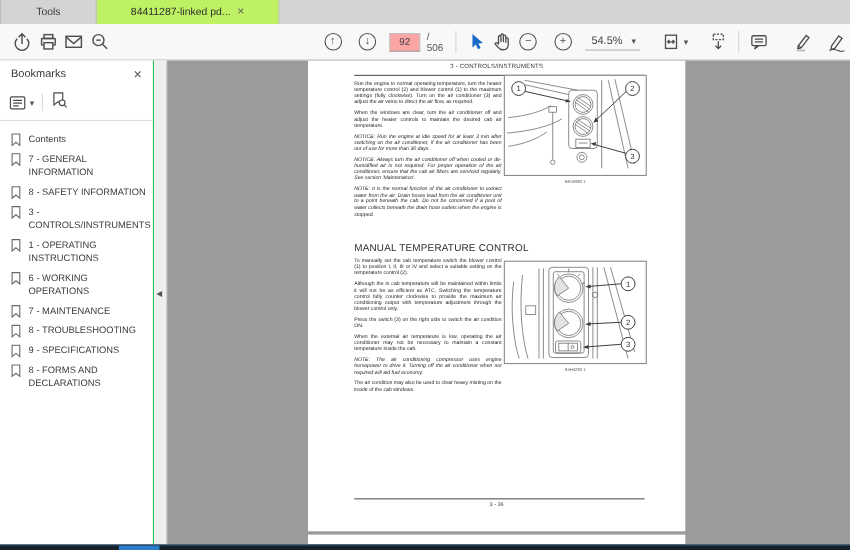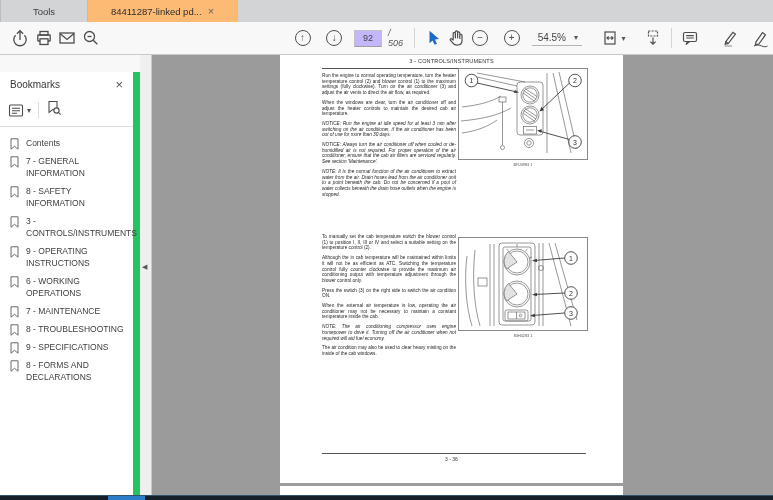--- a/index.html
+++ b/index.html
@@ -7,43 +7,43 @@
   body { font-family:"Liberation Sans", sans-serif; }
   #app { position:relative; width:773px; height:500px; overflow:hidden; background:#f8f8f8; }
 
   
   .tabbar { position:absolute; left:0; top:0; width:773px; height:22px; background:#d3d4d6; display:flex; align-items:stretch; }
   .tab { display:flex; align-items:center; justify-content:center; gap:6px; font-size:9.5px; color:#3c3c3c;
          border-right:1px solid #bdbdbd; padding:0 16px; cursor:default; }
   .tab:first-child { border-left:1px solid #bdbdbd; }
   .tab.tools { width:88px; }
   .tab.doc1 { width:128px; }
-  .tab.active { width:150px; background:#fdba74; border-right:1px solid #c4c4c4; color:#2e2e2e; }
+  .tab.active { width:166px; background:#bef264; border-right:1px solid #c4c4c4; color:#2e2e2e; }
   .tab .x { font-size:11px; color:#666; line-height:10px; }
 
   
   .toolbar { position:absolute; left:0; top:22px; width:773px; height:33px; background:#f8f8f8;
              border-bottom:1px solid #c9c9c9; display:flex; align-items:center; }
   .tb-ico { width:24px; height:22px; display:flex; align-items:center; justify-content:center; }
   .tb-ico svg { display:block; }
   .tb-sep { width:1px; height:20px; background:#d4d4d4; margin:0 6px; }
   .circle-btn { width:16px; height:16px; border:1.2px solid #4f4f4f; border-radius:50%;
                 display:flex; align-items:center; justify-content:center; font-size:10px; color:#4f4f4f; line-height:1; }
-  .pagebox { width:28px; height:17px; border:1px solid #c2c2c2; border-bottom:1px solid #9e9e9e; background:#c4b5fd;
+  .pagebox { width:28px; height:17px; border:1px solid #c2c2c2; border-bottom:1px solid #9e9e9e; background:#fca5a5;
              font-size:9px; color:#444; text-align:center; font-family:"Liberation Sans",sans-serif; }
-  .pagetotal { font-size:9px; color:#555; margin-left:6px;font-style:italic; }
+  .pagetotal { font-size:9px; color:#555; margin-left:6px; }
   .zoombox { display:flex; align-items:center; gap:8px; border-bottom:1px solid #b5b5b5; padding:1px 4px 2px 6px; margin-left:8px; }
   .zoombox .zv { font-size:10px; color:#444; }
   .caret { font-size:8px; color:#555; }
   .spacer-l { width:130px; }
   .gap8 { width:8px; }
 
   
   .mainbody { position:absolute; left:0; top:55px; width:773px; height:440px; display:flex; }
-  .sidebar { width:140px; background:#ffffff; border-right:7px solid #22c55e; position:relative;margin-top:17px; }
+  .sidebar { width:140px; background:#ffffff; border-right:1px solid #22c55e; position:relative; }
   .bm-header { height:25px; display:flex; align-items:center; justify-content:space-between; padding:0 10px; }
   .bm-title { font-size:10px; color:#383838; }
   .bm-close { font-size:13px; color:#555; line-height:10px; }
   .bm-tools { height:26px; display:flex; align-items:center; padding:0 8px; }
   .bm-tools .vsep { width:1px; height:16px; background:#dcdcdc; margin:0 7px; }
   .bm-divider { height:1px; background:#dedede; margin:3px 0 0 0; }
   .bm-list { padding:7px 4px 0 0; }
   .bm-item { display:flex; gap:7px; padding:2.5px 2px 2.5px 10px; align-items:flex-start; cursor:default; }
   .bm-item svg { flex:0 0 auto; margin-top:1px; }
   .bm-label { font-size:8.5px; line-height:12.5px; color:#3d3d3d; width:110px; }
@@ -261,21 +261,21 @@
         <div class="bm-item">
             <svg width="9" height="12" viewBox="0 0 9 12" fill="none" stroke="#6a6a6a" stroke-width="1">
               <path d="M1 .8 h7 v10.4 l-3.5-2.9 L1 11.2 Z"></path>
             </svg>
             <span class="bm-label">3 - CONTROLS/INSTRUMENTS</span>
           </div>
         <div class="bm-item">
             <svg width="9" height="12" viewBox="0 0 9 12" fill="none" stroke="#6a6a6a" stroke-width="1">
               <path d="M1 .8 h7 v10.4 l-3.5-2.9 L1 11.2 Z"></path>
             </svg>
-            <span class="bm-label">9 - OPERATING INSTRUCTIONS</span>
+            <span class="bm-label">1 - OPERATING INSTRUCTIONS</span>
           </div>
         <div class="bm-item">
             <svg width="9" height="12" viewBox="0 0 9 12" fill="none" stroke="#6a6a6a" stroke-width="1">
               <path d="M1 .8 h7 v10.4 l-3.5-2.9 L1 11.2 Z"></path>
             </svg>
             <span class="bm-label">6 - WORKING OPERATIONS</span>
           </div>
         <div class="bm-item">
             <svg width="9" height="12" viewBox="0 0 9 12" fill="none" stroke="#6a6a6a" stroke-width="1">
               <path d="M1 .8 h7 v10.4 l-3.5-2.9 L1 11.2 Z"></path>
@@ -314,20 +314,21 @@
         <div class="head-rule"></div>
 
         <div class="colL first">
           <div class="p">Run the engine to normal operating temperature, turn the heater temperature control (2) and blower control (1) to the maximum settings (fully clockwise).  Turn on the air conditioner (3) and adjust the air vents to direct the air flow, as required.</div>
           <div class="p">When the windows are clear, turn the air conditioner off and adjust the heater controls to maintain the desired cab air temperature.</div>
           <div class="p notice">NOTICE: Run the engine at idle speed for at least 3 min after switching on the air conditioner, if the air conditioner has been out of use for more than 30 days.</div>
           <div class="p notice">NOTICE: Always turn the air conditioner off when cooled or de- humidified air is not required.  For proper operation of the air conditioner, ensure that the cab air filters are serviced regularly.  See section 'Maintenance'.</div>
           <div class="p notice">NOTE: It is the normal function of the air conditioner to extract water from the air.  Drain hoses lead from the air conditioner unit to a point beneath the cab.  Do not be concerned if a pool of water collects beneath the drain hose outlets when the engine is stopped.</div>
         </div>
 
+        <div class="sec-head">MANUAL TEMPERATURE CONTROL</div>
 
         <div class="colL second">
           <div class="p">To manually set the cab temperature switch the blower control (1) to position I, II, III or IV and select a suitable setting on the temperature control (2).</div>
           <div class="p">Although the in cab temperature will be maintained within limits it will not be as efficient as ATC.  Switching the temperature control fully counter clockwise to provide the maximum air conditioning output with temperature adjustment through the blower control only.</div>
           <div class="p">Press the switch (3) on the right side to switch the air condition ON.</div>
           <div class="p">When the external air temperature is low, operating the air conditioner may not be necessary to maintain a constant temperature inside the cab.</div>
           <div class="p notice">NOTE: The air conditioning compressor uses engine horsepower to drive it.  Turning off the air conditioner when not required will aid fuel economy.</div>
           <div class="p">The air condition may also be used to clear heavy misting on the inside of the cab windows.</div>
         </div>
 

